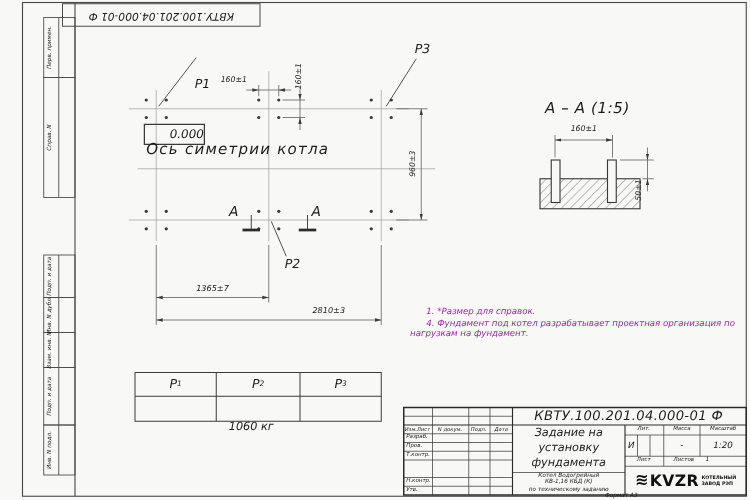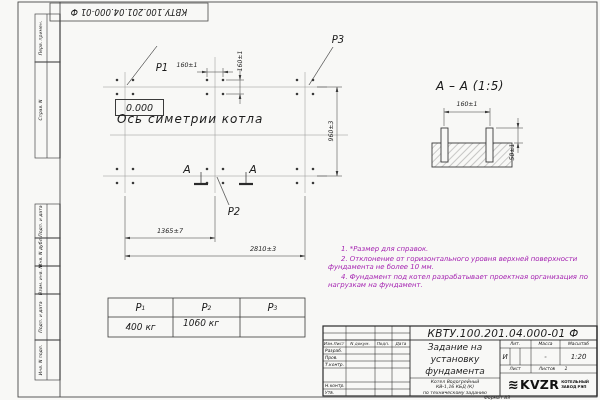--- a/index.html
+++ b/index.html
@@ -5,21 +5,21 @@
   html,body{margin:0;padding:0;}
   body{width:600px;height:400px;background:#ffffff;font-family:"DejaVu Sans",sans-serif;}
   .sheet{position:relative;width:600px;height:400px;background:#f8f8f6;overflow:hidden;}
   svg{position:absolute;left:0;top:0;}
   .t{position:absolute;font-style:italic;color:#1b1b1b;white-space:nowrap;line-height:1;}
   .c{transform:translate(-50%,-50%);}
   .c90{transform:translate(-50%,-50%) rotate(-90deg);}
   .c180{transform:translate(-50%,-50%) rotate(180deg);}
   .vmid{transform:translateY(-50%);}
   .elev{position:absolute;left:115px;top:99px;width:47px;height:15px;border:0.8px solid #3a3a3a;
-        display:flex;align-items:center;justify-content:center;font-style:italic;font-size:9.5px;color:#1b1b1b;}
+        display:flex;align-items:center;justify-content:flex-end;font-style:italic;font-size:9.5px;color:#1b1b1b;}
   .notes{position:absolute;left:328px;top:245px;width:268px;color:#a21caf;}
   .notes p{margin:0 0 1px 0;text-indent:13px;font-size:6.9px;line-height:1.24;font-style:italic;}
   .ltable-cell{position:absolute;display:flex;align-items:center;justify-content:center;
         font-style:italic;color:#1b1b1b;}
   .sub{font-size:60%;vertical-align:-20%;}
   .logo{position:absolute;left:502px;top:374px;width:93px;height:21px;display:flex;
         align-items:center;justify-content:center;color:#111;}
   .logo .mark{font-size:13px;font-weight:700;margin-right:1px;font-style:normal;}
   .logo .word{font-size:12.5px;font-weight:800;letter-spacing:.3px;font-style:normal;}
   .logo .co{margin-left:2px;display:flex;flex-direction:column;}
@@ -212,38 +212,36 @@
   <div class="t c" style="left:216px;top:249px;font-size:6.5px;margin-left:47px;">2810±3</div>
   <div class="t c" style="left:187px;top:169px;font-size:11px;">А</div>
   <div class="t c" style="left:253px;top:169px;font-size:11px;">А</div>
 
   <div class="t c" style="left:470px;top:86px;font-size:12px;letter-spacing:.5px;">А – А (1:5)</div>
   <div class="t c" style="left:467px;top:104px;font-size:6.2px;">160±1</div>
   <div class="t c90" style="left:512px;top:152px;font-size:6.2px;">50±1</div>
 
   <div class="notes">
     <p>1. *Размер для справок.</p>
-    <p>2. Отклонение от горизонтального уровня верхней поверхности фундамента не более 10 мм.</p>
     <p>4. Фундамент под котел разрабатывает проектная организация по нагрузкам на фундамент.</p>
   </div>
 
   <div class="ltable-cell" style="left:108px;top:298px;width:65px;height:19px;font-size:10px;">
     <span>P</span>
       <span class="sub">1</span>
   </div>
   <div class="ltable-cell" style="left:173px;top:298px;width:67px;height:19px;font-size:10px;">
     <span>P</span>
       <span class="sub">2</span>
   </div>
   <div class="ltable-cell" style="left:240px;top:298px;width:65px;height:19px;font-size:10px;">
     <span>P</span>
       <span class="sub">3</span>
   </div>
-  <div class="ltable-cell" style="left:108px;top:317px;width:65px;height:20px;font-size:9px;">400 кг</div>
-  <div class="ltable-cell" style="left:173px;top:313px;width:56px;height:20px;font-size:9px;">1060 кг</div>
+  <div class="ltable-cell" style="left:173px;top:332px;width:56px;height:20px;font-size:9px;">1060 кг</div>
 
   <div class="t c" style="left:503px;top:333px;font-size:10.5px;letter-spacing:.3px;">КВТУ.100.201.04.000-01 Ф</div>
   <div class="t c" style="left:334px;top:343.5px;font-size:4.2px;">Изм.Лист</div>
   <div class="t c" style="left:360px;top:343.5px;font-size:4.2px;">N докум.</div>
   <div class="t c" style="left:383px;top:343.5px;font-size:4.2px;">Подп.</div>
   <div class="t c" style="left:401px;top:343.5px;font-size:4.2px;">Дата</div>
   <div class="t vmid" style="left:325px;top:350.5px;font-size:4.4px;">Разраб.</div>
   <div class="t vmid" style="left:325px;top:357.5px;font-size:4.4px;">Пров.</div>
   <div class="t vmid" style="left:325px;top:364.5px;font-size:4.4px;">Т.контр.</div>
   <div class="t vmid" style="left:325px;top:385.5px;font-size:4.4px;">Н.контр.</div>

